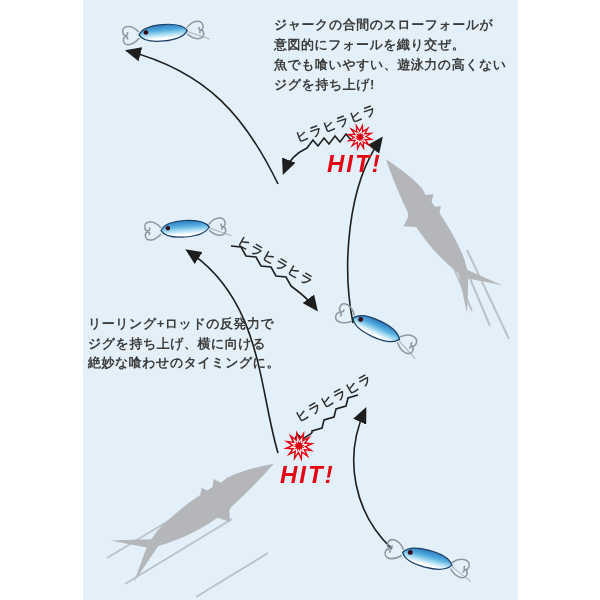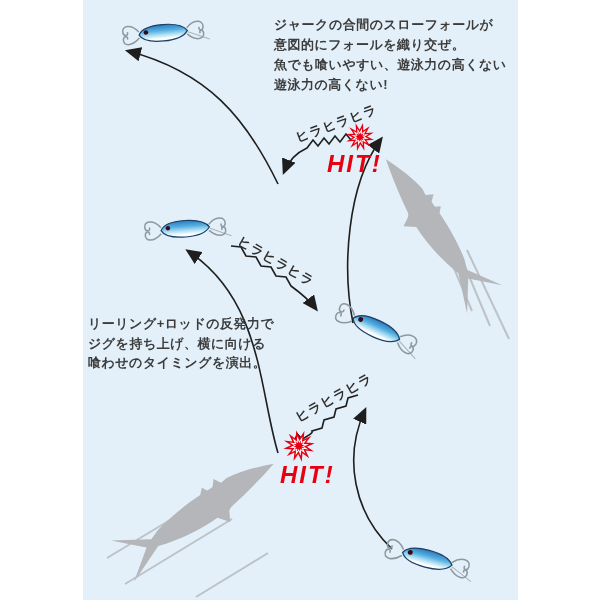--- a/index.html
+++ b/index.html
@@ -103,27 +103,27 @@
     <use href="#burst" fill="#e60012"></use>
     <use href="#burst" transform="scale(0.62)" fill="#ffffff"></use>
     <use href="#burst" transform="scale(0.38)" fill="#e60012"></use>
   </g>
 </svg>
 
 <div class="tblock top">
   <div>ジャークの合間のスローフォールが</div>
   <div>意図的にフォールを織り交ぜ。</div>
   <div>魚でも喰いやすい、遊泳力の高くない</div>
-  <div>遊泳力の高くない!</div>
+  <div>ジグを持ち上げ!</div>
 </div>
 
 <div class="tblock left">
   <div>リーリング+ロッドの反発力で</div>
   <div>ジグを持ち上げ、横に向ける</div>
-  <div>喰わせのタイミングを演出。</div>
+  <div>絶妙な喰わせのタイミングに。</div>
 </div>
 
 <div class="flutter t1">ヒラヒラヒラ</div>
 <div class="flutter t2">ヒラヒラヒラ</div>
 <div class="flutter t3">ヒラヒラヒラ</div>
 
 <div class="hit h1">HIT!</div>
 <div class="hit h2">HIT!</div>
 
 </body></html>

